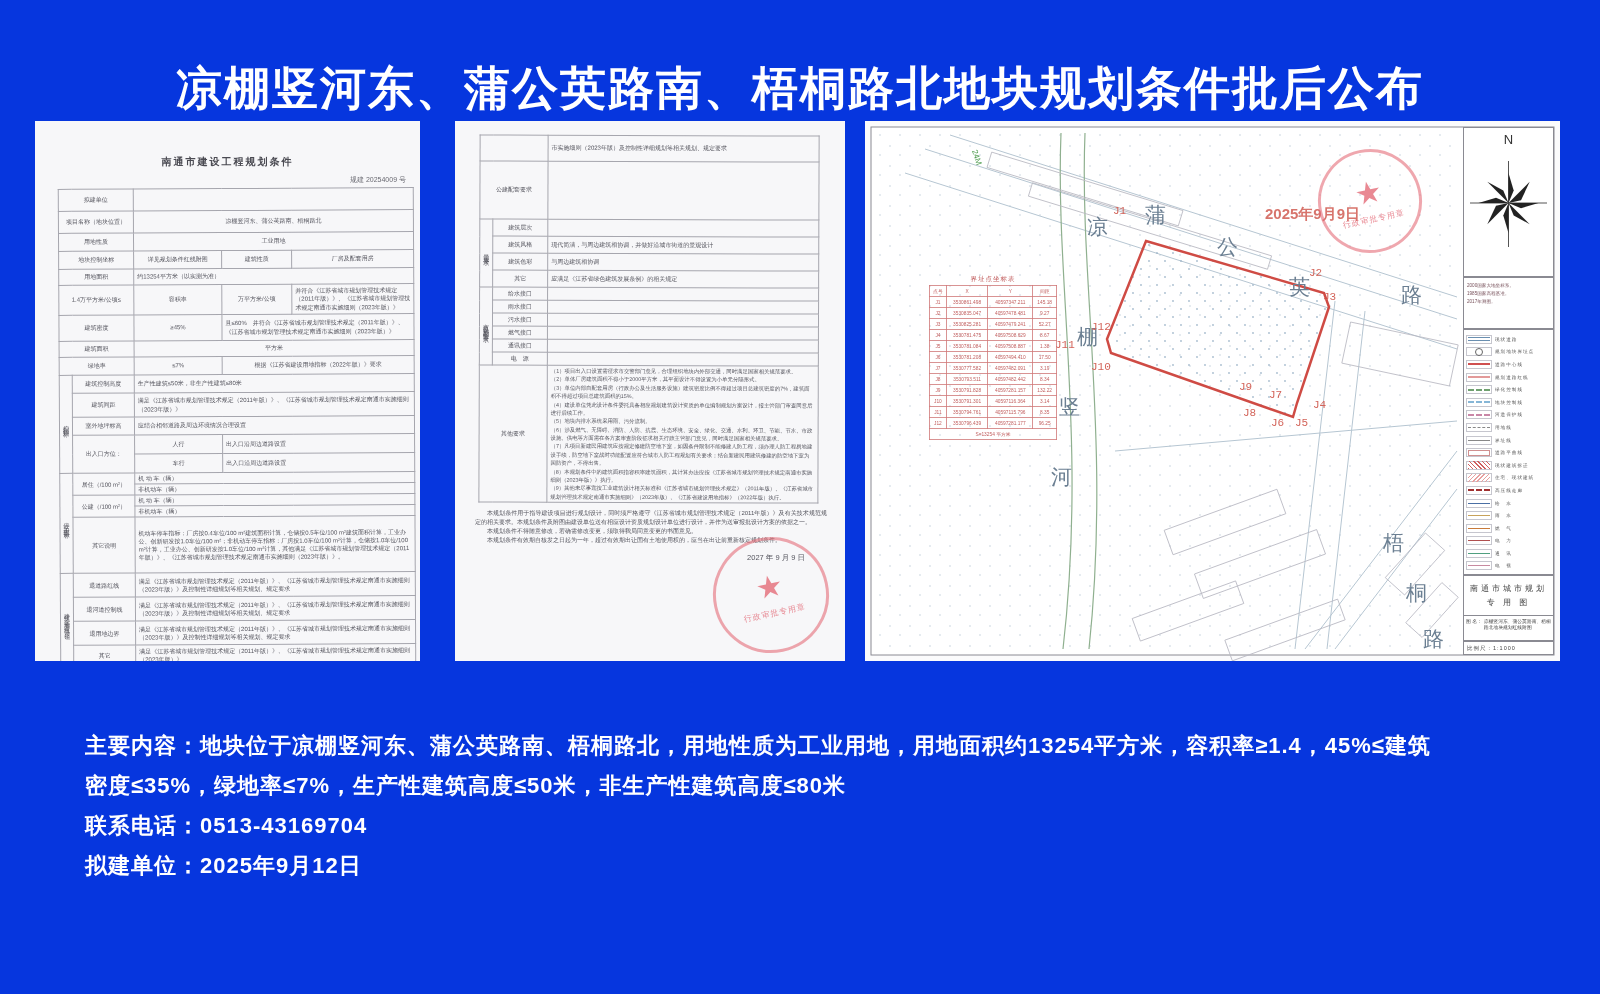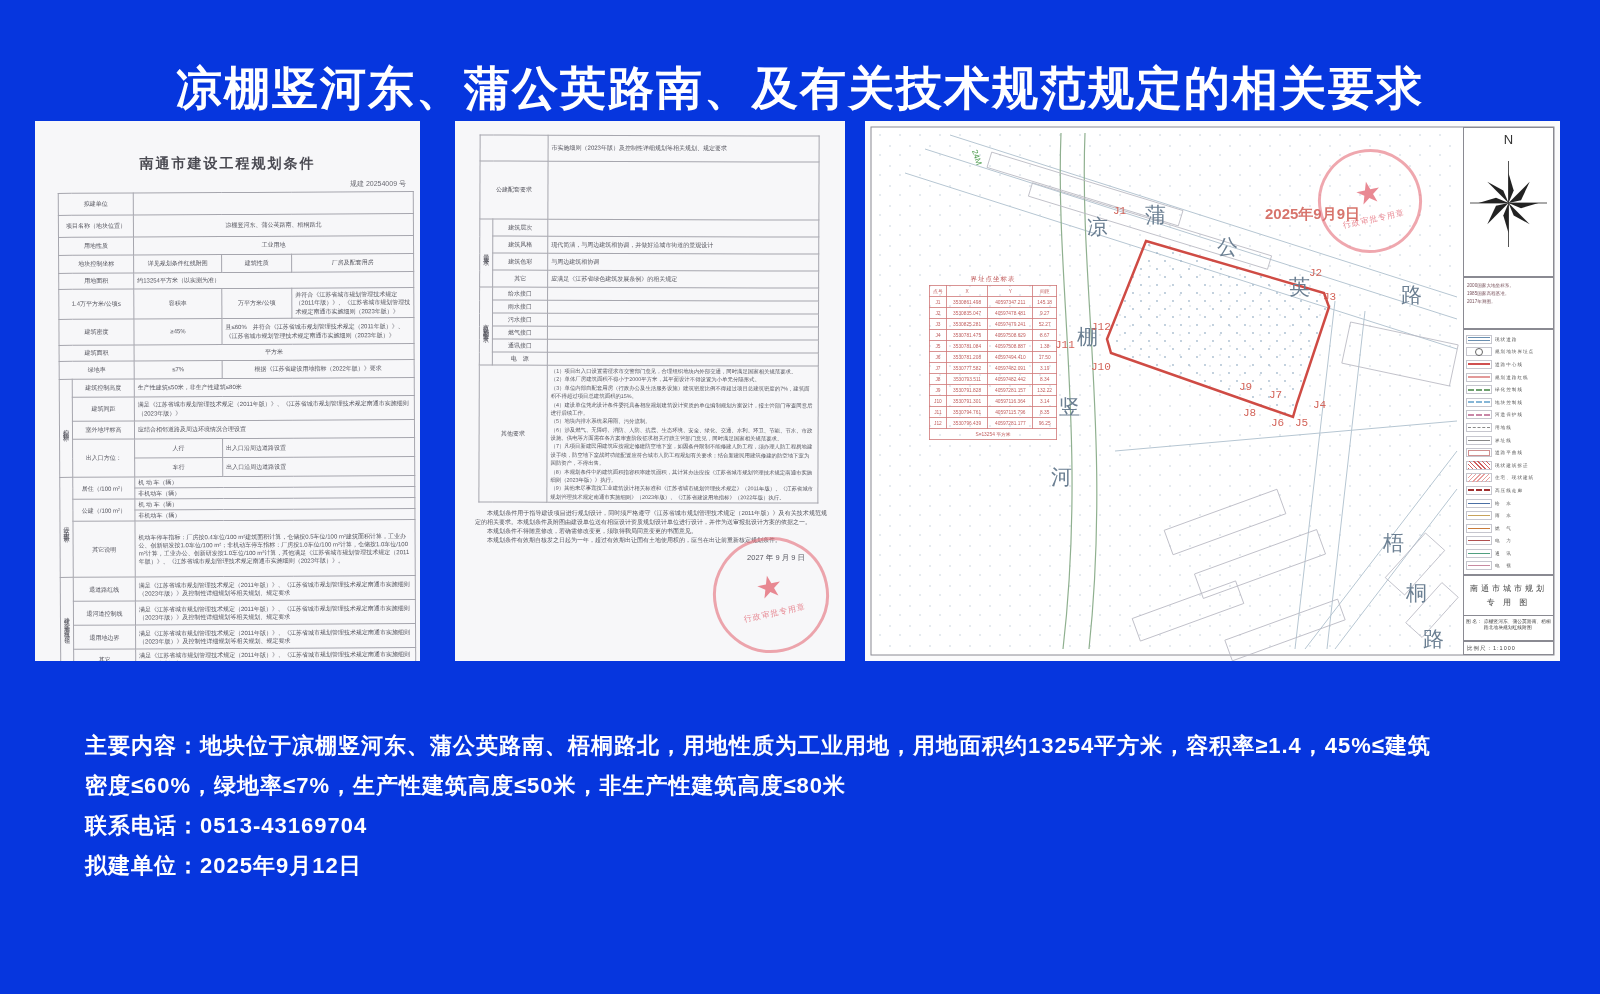--- a/index.html
+++ b/index.html
@@ -6,21 +6,21 @@
   html,body { width:1600px; height:994px; overflow:hidden; }
   body { background:#0636DE; font-family:"Liberation Sans", sans-serif; position:relative; }
   .page-title { position:absolute; top:58px; left:0; width:1600px; text-align:center;
     color:#fff; font-size:46px; font-weight:bold; letter-spacing:2px; }
   
   .panel { position:absolute; top:121px; background:#f7f7f9; overflow:hidden; color:#55555e; }
   #panel1 { left:35px;  width:385px; height:540px; }
   #panel2 { left:455px; width:390px; height:540px; }
   #panel3 { left:865px; width:695px; height:540px; background:#fbfbfc; }
   
-  .doc-title { text-align:center; font-size:14px; font-weight:bold; letter-spacing:2px; margin-top:34px; color:#4a4a52;}
+  .doc-title { text-align:center; font-size:10px; font-weight:bold; letter-spacing:2px; margin-top:34px; color:#4a4a52;}
   .doc-no { text-align:right; font-size:7px; margin:6px 14px 3px 0; color:#6a6a72;}
   table.cond { border-collapse:collapse; table-layout:fixed; font-size:6px; color:#55555e; }
   table.cond td { border:1px solid #a6a6ae; padding:1px 3px; vertical-align:middle; line-height:1.35; }
   td.lbl { text-align:center; }
   td.ctr { text-align:center; }
   td.grp { writing-mode:vertical-lr; text-orientation:upright; text-align:center; letter-spacing:2px; padding:1px 0; }
   #doc1-table { width:356px; margin:2px 0 0 24px; transform:rotate(-0.3deg); }
   #doc2-table { width:340px; margin:14px 0 0 24px; transform:rotate(0.2deg); }
   #doc2-table td { padding:1px 3px; }
   .items-list { list-style:none; font-size:5.4px; line-height:1.55; text-align:left; }
@@ -60,21 +60,21 @@
   #name-box { top:494px; height:26px; font-size:4.8px; color:#444; display:flex; padding:2px; }
   #name-box .nl { white-space:nowrap; margin-right:2px; }
   #scale-box { top:520px; height:14px; font-size:5.5px; color:#444; display:flex; align-items:center; padding-left:3px; letter-spacing:1px;}
   
   .summary { position:absolute; left:85px; color:#fff; font-weight:bold; font-size:22px; letter-spacing:1px; }
   #sline1 { top:731px; } #sline2 { top:771px; } #sphone { top:811px; } #sdate { top:851px; }
 </style>
 </head>
 <body>
 
-<div class="page-title">凉棚竖河东、蒲公英路南、及有关技术规范规定的相关要求</div>
+<div class="page-title">凉棚竖河东、蒲公英路南、梧桐路北地块规划条件批后公布</div>
 
 <div id="panel1" class="panel">
   <div class="doc-title">南通市建设工程规划条件</div>
   <div class="doc-no">规建 20254009 号</div>
   <table class="cond" id="doc1-table">
     <colgroup>
         <col style="width:13px">
         <col style="width:62px">
         <col style="width:88px">
         <col style="width:70px">
@@ -626,15 +626,15 @@
     <span>1:1000</span>
   </div>
 
   <div class="stamp" style="left:453px; top:28px; width:104px; height:104px;">
     <span class="star">★</span>
     <span class="stxt">行政审批专用章</span>
   </div>
 </div>
 
 <div class="summary" id="sline1">主要内容：地块位于凉棚竖河东、蒲公英路南、梧桐路北，用地性质为工业用地，用地面积约13254平方米，容积率≥1.4，45%≤建筑</div>
-<div class="summary" id="sline2">密度≤60%，绿地率≤7%，生产性建筑高度≤50米，非生产性建筑高度≤80米</div>
+<div class="summary" id="sline2">密度≤35%，绿地率≤7%，生产性建筑高度≤50米，非生产性建筑高度≤80米</div>
 <div class="summary" id="sphone">联系电话：0513-43169704</div>
 <div class="summary" id="sdate">拟建单位：2025年9月12日</div>
 
 </body></html>

